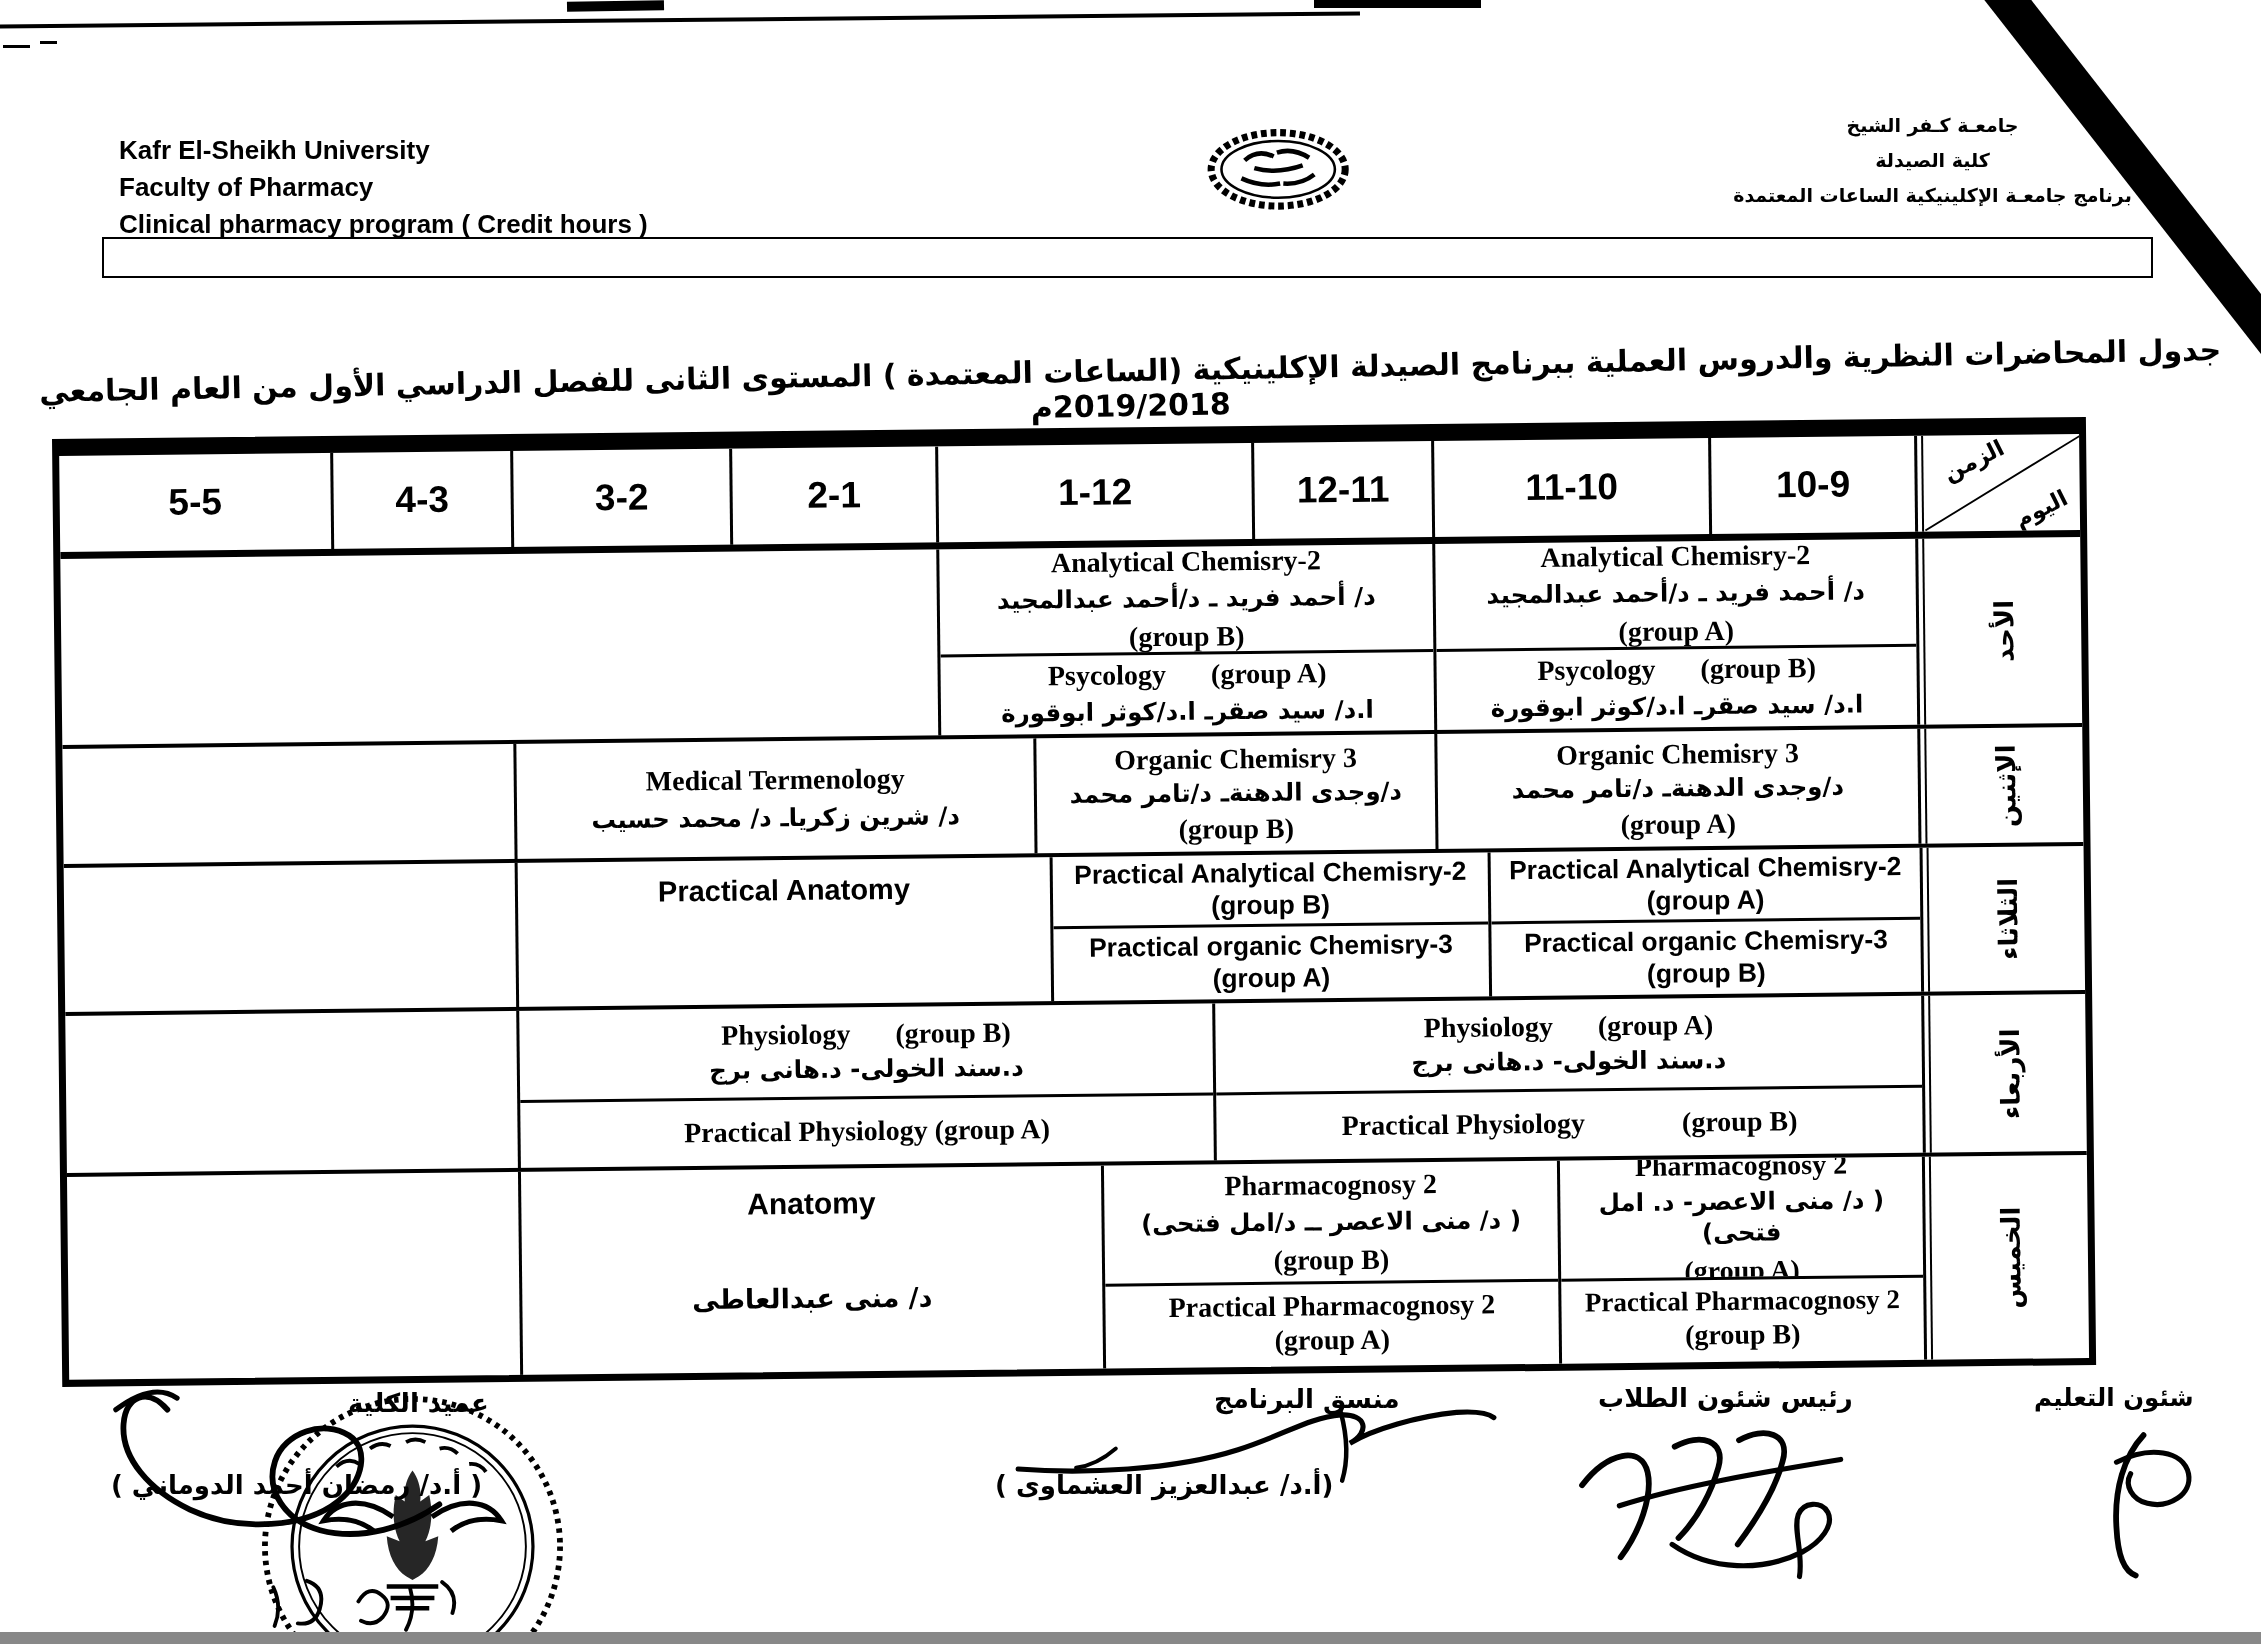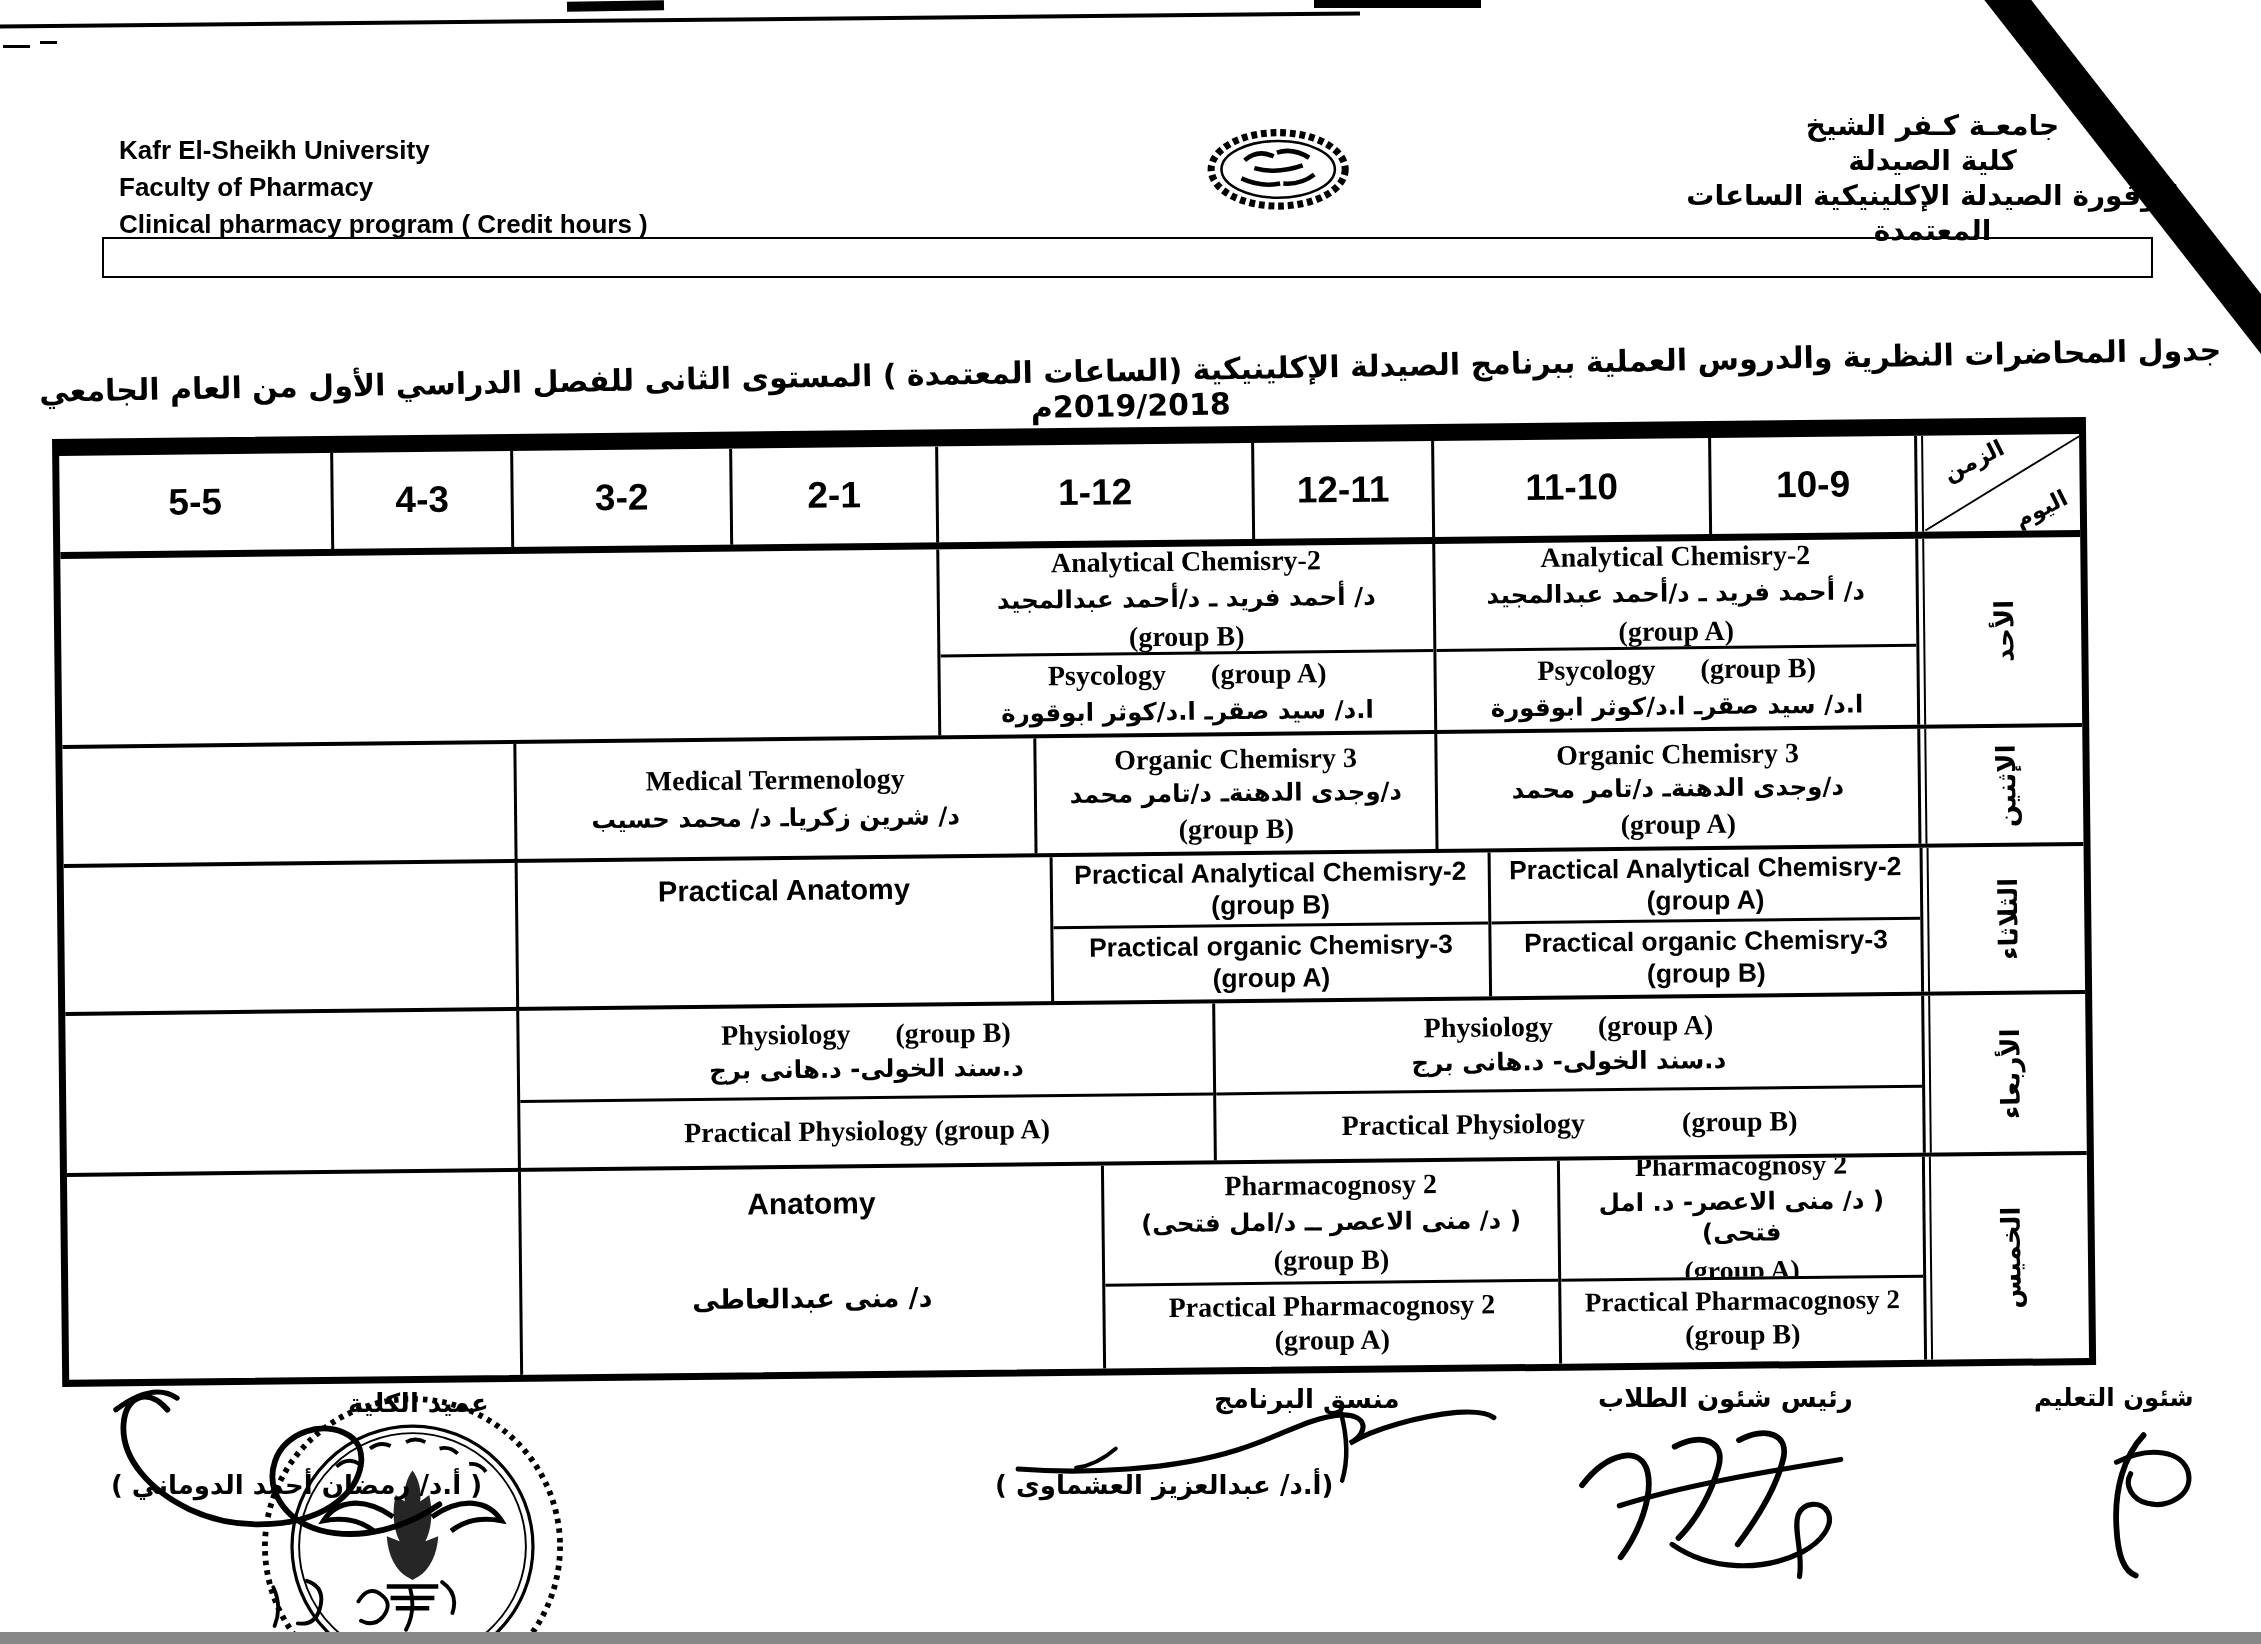--- a/index.html
+++ b/index.html
@@ -4,21 +4,21 @@
 <style>
   html,body{margin:0;padding:0;background:#888;}
   #page{position:relative;width:2261px;height:1632px;background:#ffffff;color:#000;
         overflow:hidden;font-family:"DejaVu Sans",sans-serif;}
   .abs{position:absolute;}
   .ink{background:#000;}
 
   
   .en-head{font-family:"Liberation Sans",sans-serif;font-weight:700;font-size:26px;line-height:37px;}
   .ar{direction:rtl;font-weight:700;font-family:"DejaVu Sans",sans-serif;}
-  .ar-head{font-size:28px;line-height:35px;text-align:center;}
+  .ar-head{font-size:19px;line-height:35px;text-align:center;}
   .doc-title{font-size:30px;font-weight:700;text-align:center;direction:rtl;}
 
   
   .tbl{border:7px solid #000;border-top:17px solid #000;background:#fff;width:2034px;box-sizing:border-box;overflow:hidden;}
   .trow{display:flex;align-items:stretch;border-bottom:4.5px solid #000;box-sizing:border-box;}
   .trow:last-child{border-bottom:none;}
   .tcell{border-right:3.2px solid #000;box-sizing:border-box;display:flex;flex-direction:column;
          align-items:center;justify-content:center;text-align:center;gap:7.7px;overflow:hidden;}
   .trow .tcell:last-child{border-right:none;}
   .daycell{margin-left:3.9px;border-left:2.6px solid #000;}
@@ -63,21 +63,21 @@
 
   <svg class="abs" style="left:1206px;top:128px;" width="145" height="84" viewBox="0 0 225 130">
     <ellipse cx="112" cy="64" rx="104" ry="57" fill="none" stroke="#000" stroke-width="11" stroke-dasharray="9 6"></ellipse>
     <ellipse cx="112" cy="64" rx="88" ry="44" fill="none" stroke="#000" stroke-width="4"></ellipse>
     <path d="M60,50 q20,-18 45,-6 M110,38 q25,-8 50,8 M55,78 q30,14 60,8 M120,86 q28,2 48,-14 M75,62 q35,10 75,-4" fill="none" stroke="#000" stroke-width="7"></path>
   </svg>
 
   <div class="abs ar ar-head" style="left:1675px;top:108px;width:515px;">
     <div>جامعـة كـفر الشيخ</div>
     <div>كلية الصيدلة</div>
-    <div>ابوقورة الصيدلة الإكلينيكية الساعات المعتمدة</div>
+    <div>برنامج جامعـة الإكلينيكية الساعات المعتمدة</div>
   </div>
 
   <div class="abs" style="left:102px;top:237px;width:2047px;height:37px;border:2.6px solid #000;"></div>
 
   <div class="abs doc-title ar" style="left:0;top:353px;width:2261px;transform:rotate(-1.1deg);">جدول المحاضرات النظرية والدروس العملية ببرنامج الصيدلة الإكلينيكية (الساعات المعتمدة ) المستوى الثانى للفصل الدراسي الأول من العام الجامعي 2019/2018م</div>
 
   <div class="abs" style="left:52px;top:439px;transform:rotate(-0.62deg);transform-origin:0 0;">
     <div class="tbl">
 
       <div class="trow" style="height:103px;border-bottom:7.7px solid #000;">

